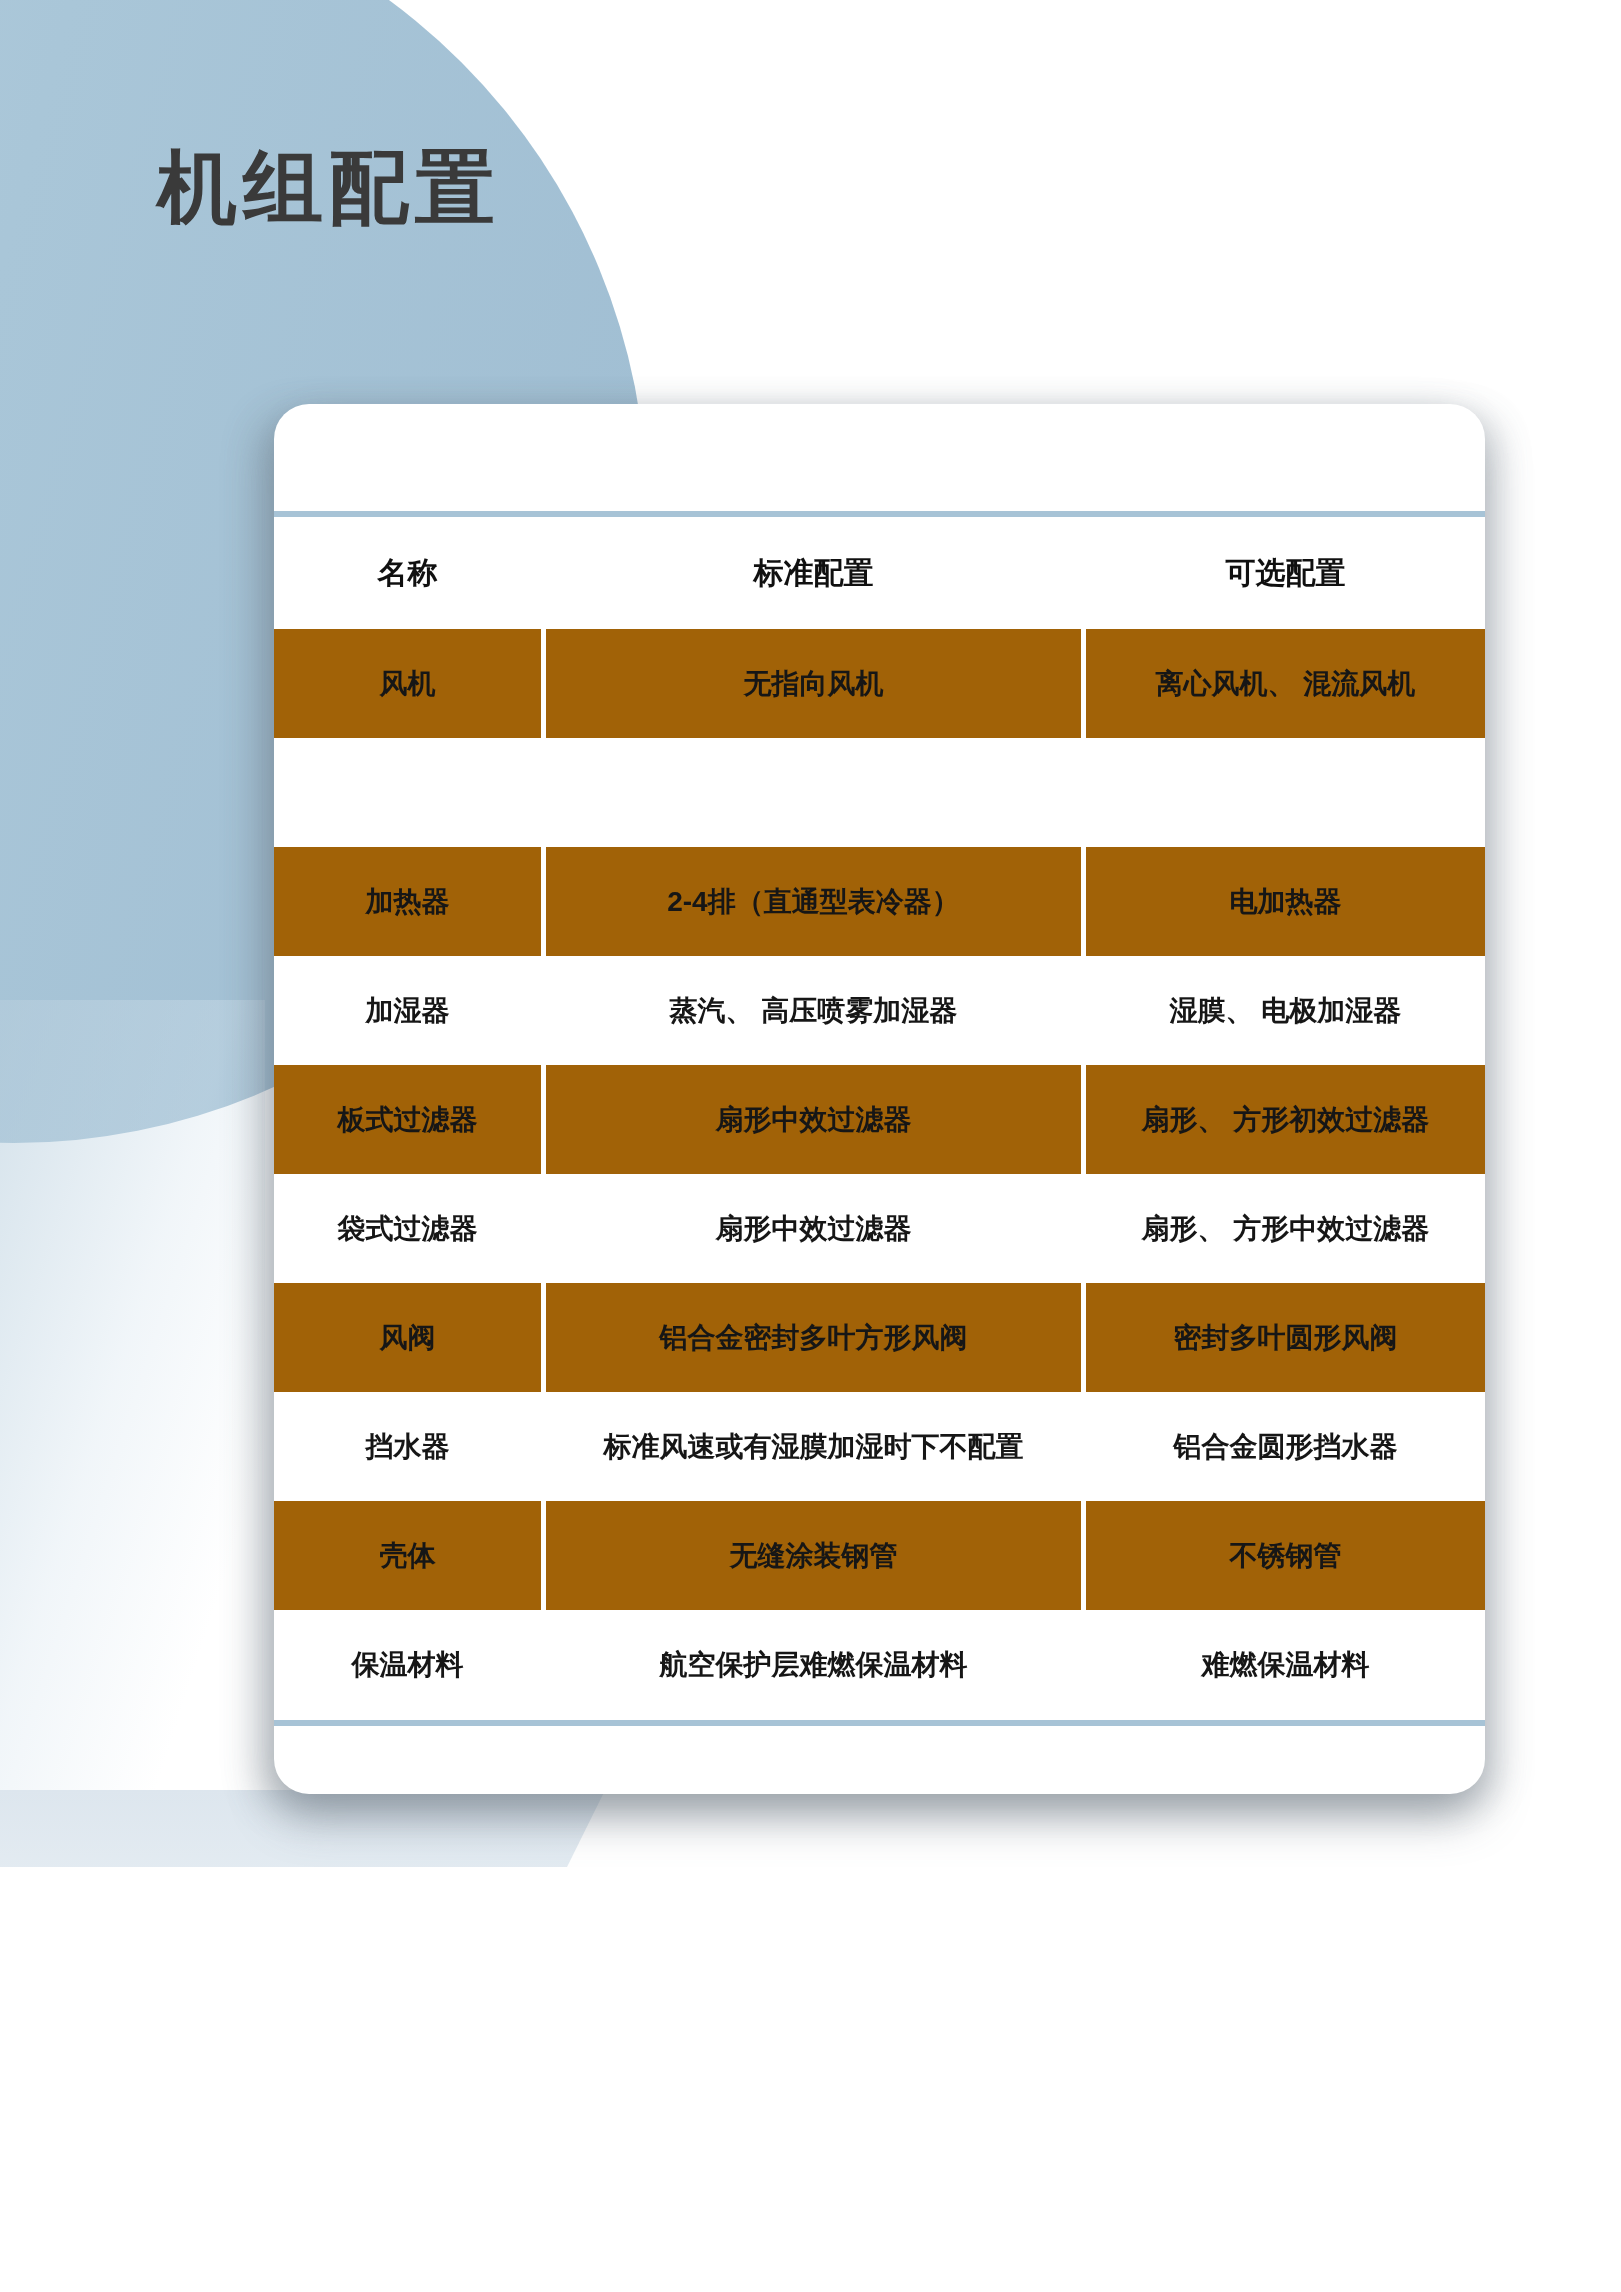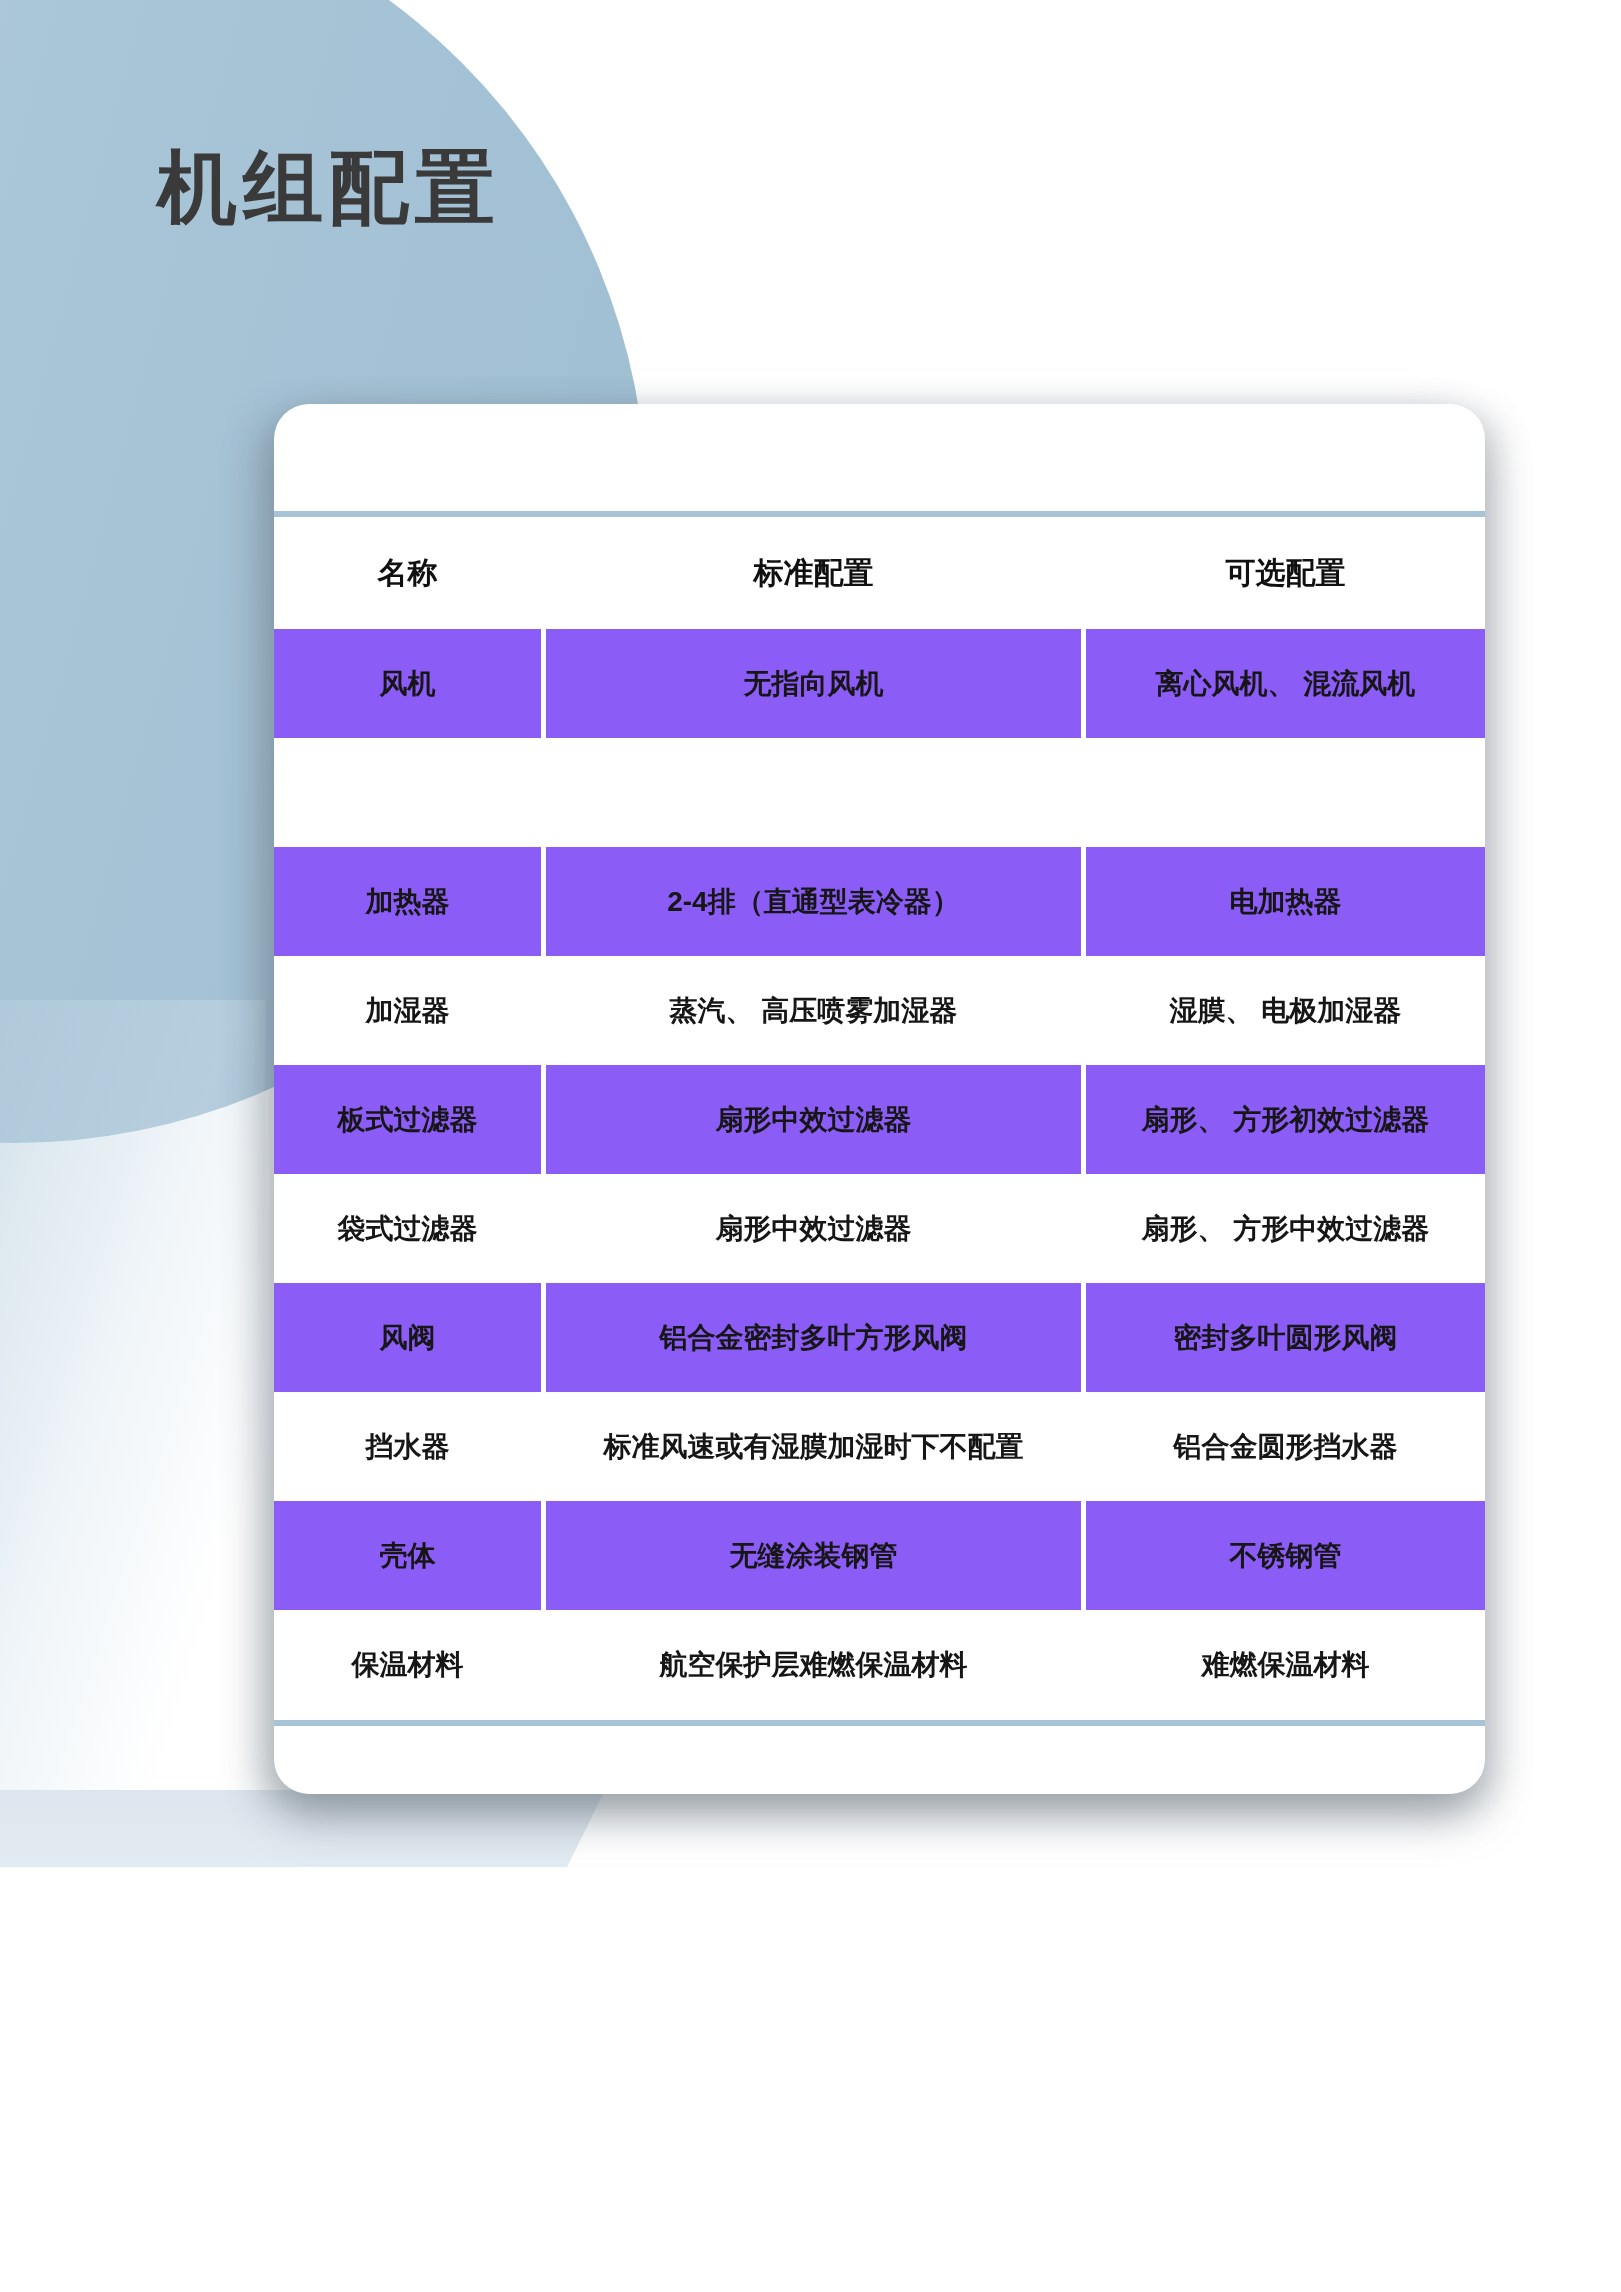--- a/index.html
+++ b/index.html
@@ -89,21 +89,21 @@
     column-gap:4.9px;
     height:109px;
   }
   .trow .cell{
     display:flex;align-items:center;justify-content:center;
     font-size:28px;font-weight:600;color:#161616;
     text-align:center;
     padding:0 7.8px;box-sizing:border-box;
   }
   .trow.alt .cell{
-    background:#8b5cf6;
+    background:#a16207;
   }
 </style>
 </head>
 <body>
 
 <div class="page">
 
   <div class="bg-circle"></div>
   <div class="bg-left-band"></div>
   <div class="bg-bottom-wedge"></div>

